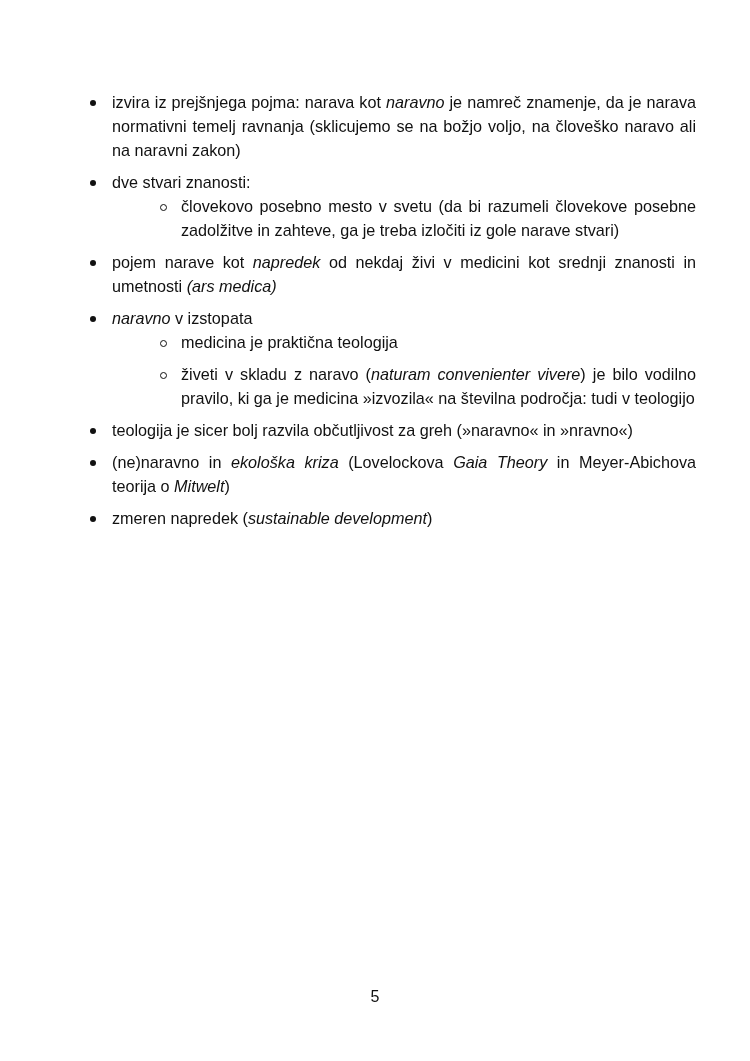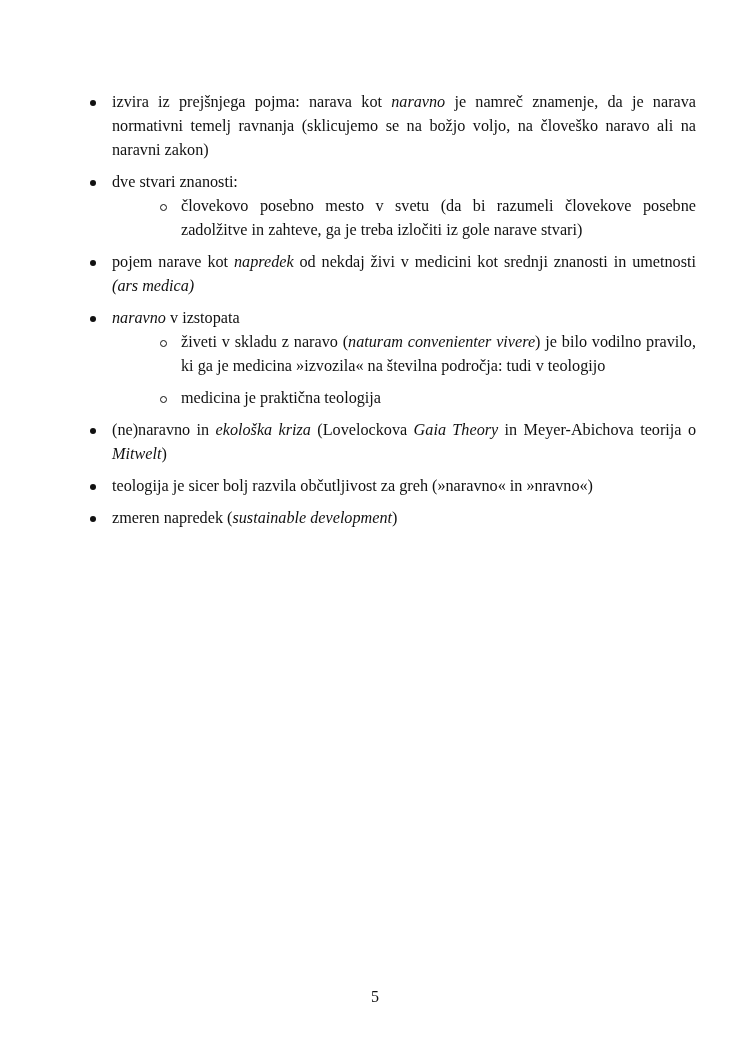--- a/index.html
+++ b/index.html
@@ -15,21 +15,20 @@
       color: #111111;
       font-family: "Liberation Sans", "DejaVu Sans", sans-serif;
     }
     .page {
       position: absolute;
       left: 0;
       top: 0;
       width: 750px;
       height: 956px;
       background: #ffffff;
-      font-family: Liberation Serif, serif;
     }
     .content {
       position: absolute;
       left: 88px;
       top: 90px;
       width: 608px;
     }
     ul.lvl1, ul.lvl2 {
       list-style: none;
       margin: 0;
@@ -98,22 +97,22 @@
 
 <div class="page">
   <div class="content">
     <ul class="lvl1" id="list-root">
         <li class="item"><span class="bullet bullet-disc"></span><span class="text"><span>izvira iz prejšnjega pojma: narava kot </span><i>naravno</i><span> je namreč znamenje, da je narava normativni temelj ravnanja (sklicujemo se na božjo voljo, na človeško naravo ali na naravni zakon)</span></span></li>
         <li class="item"><span class="bullet bullet-disc"></span><span class="text"><span>dve stvari znanosti:</span></span><ul class="lvl2">
             <li class="item"><span class="bullet bullet-circle"></span><span class="text"><span>človekovo posebno mesto v svetu (da bi razumeli človekove posebne zadolžitve in zahteve, ga je treba izločiti iz gole narave stvari)</span></span></li>
           </ul></li>
         <li class="item"><span class="bullet bullet-disc"></span><span class="text"><span>pojem narave kot </span><i>napredek</i><span> od nekdaj živi v medicini kot srednji znanosti in umetnosti </span><i>(ars medica)</i></span></li>
         <li class="item"><span class="bullet bullet-disc"></span><span class="text"><i>naravno</i><span> v izstopata</span></span><ul class="lvl2">
+            <li class="item"><span class="bullet bullet-circle"></span><span class="text"><span>medicina je praktična teologija</span></span></li>
             <li class="item"><span class="bullet bullet-circle"></span><span class="text"><span>živeti v skladu z naravo (</span><i>naturam convenienter vivere</i><span>) je bilo vodilno pravilo, ki ga je medicina »izvozila« na številna področja: tudi v teologijo</span></span></li>
-            <li class="item"><span class="bullet bullet-circle"></span><span class="text"><span>medicina je praktična teologija</span></span></li>
           </ul></li>
+        <li class="item"><span class="bullet bullet-disc"></span><span class="text"><span>teologija je sicer bolj razvila občutljivost za greh (»naravno« in »nravno«)</span></span></li>
         <li class="item"><span class="bullet bullet-disc"></span><span class="text"><span>(ne)naravno in </span><i>ekološka kriza</i><span> (Lovelockova </span><i>Gaia Theory</i><span> in Meyer-Abichova teorija o </span><i>Mitwelt</i><span>)</span></span></li>
-        <li class="item"><span class="bullet bullet-disc"></span><span class="text"><span>teologija je sicer bolj razvila občutljivost za greh (»naravno« in »nravno«)</span></span></li>
         <li class="item"><span class="bullet bullet-disc"></span><span class="text"><span>zmeren napredek (</span><i>sustainable development</i><span>)</span></span></li>
       </ul>
   </div>
   <div class="page-number">5</div>
 </div>
 
 </body></html>

